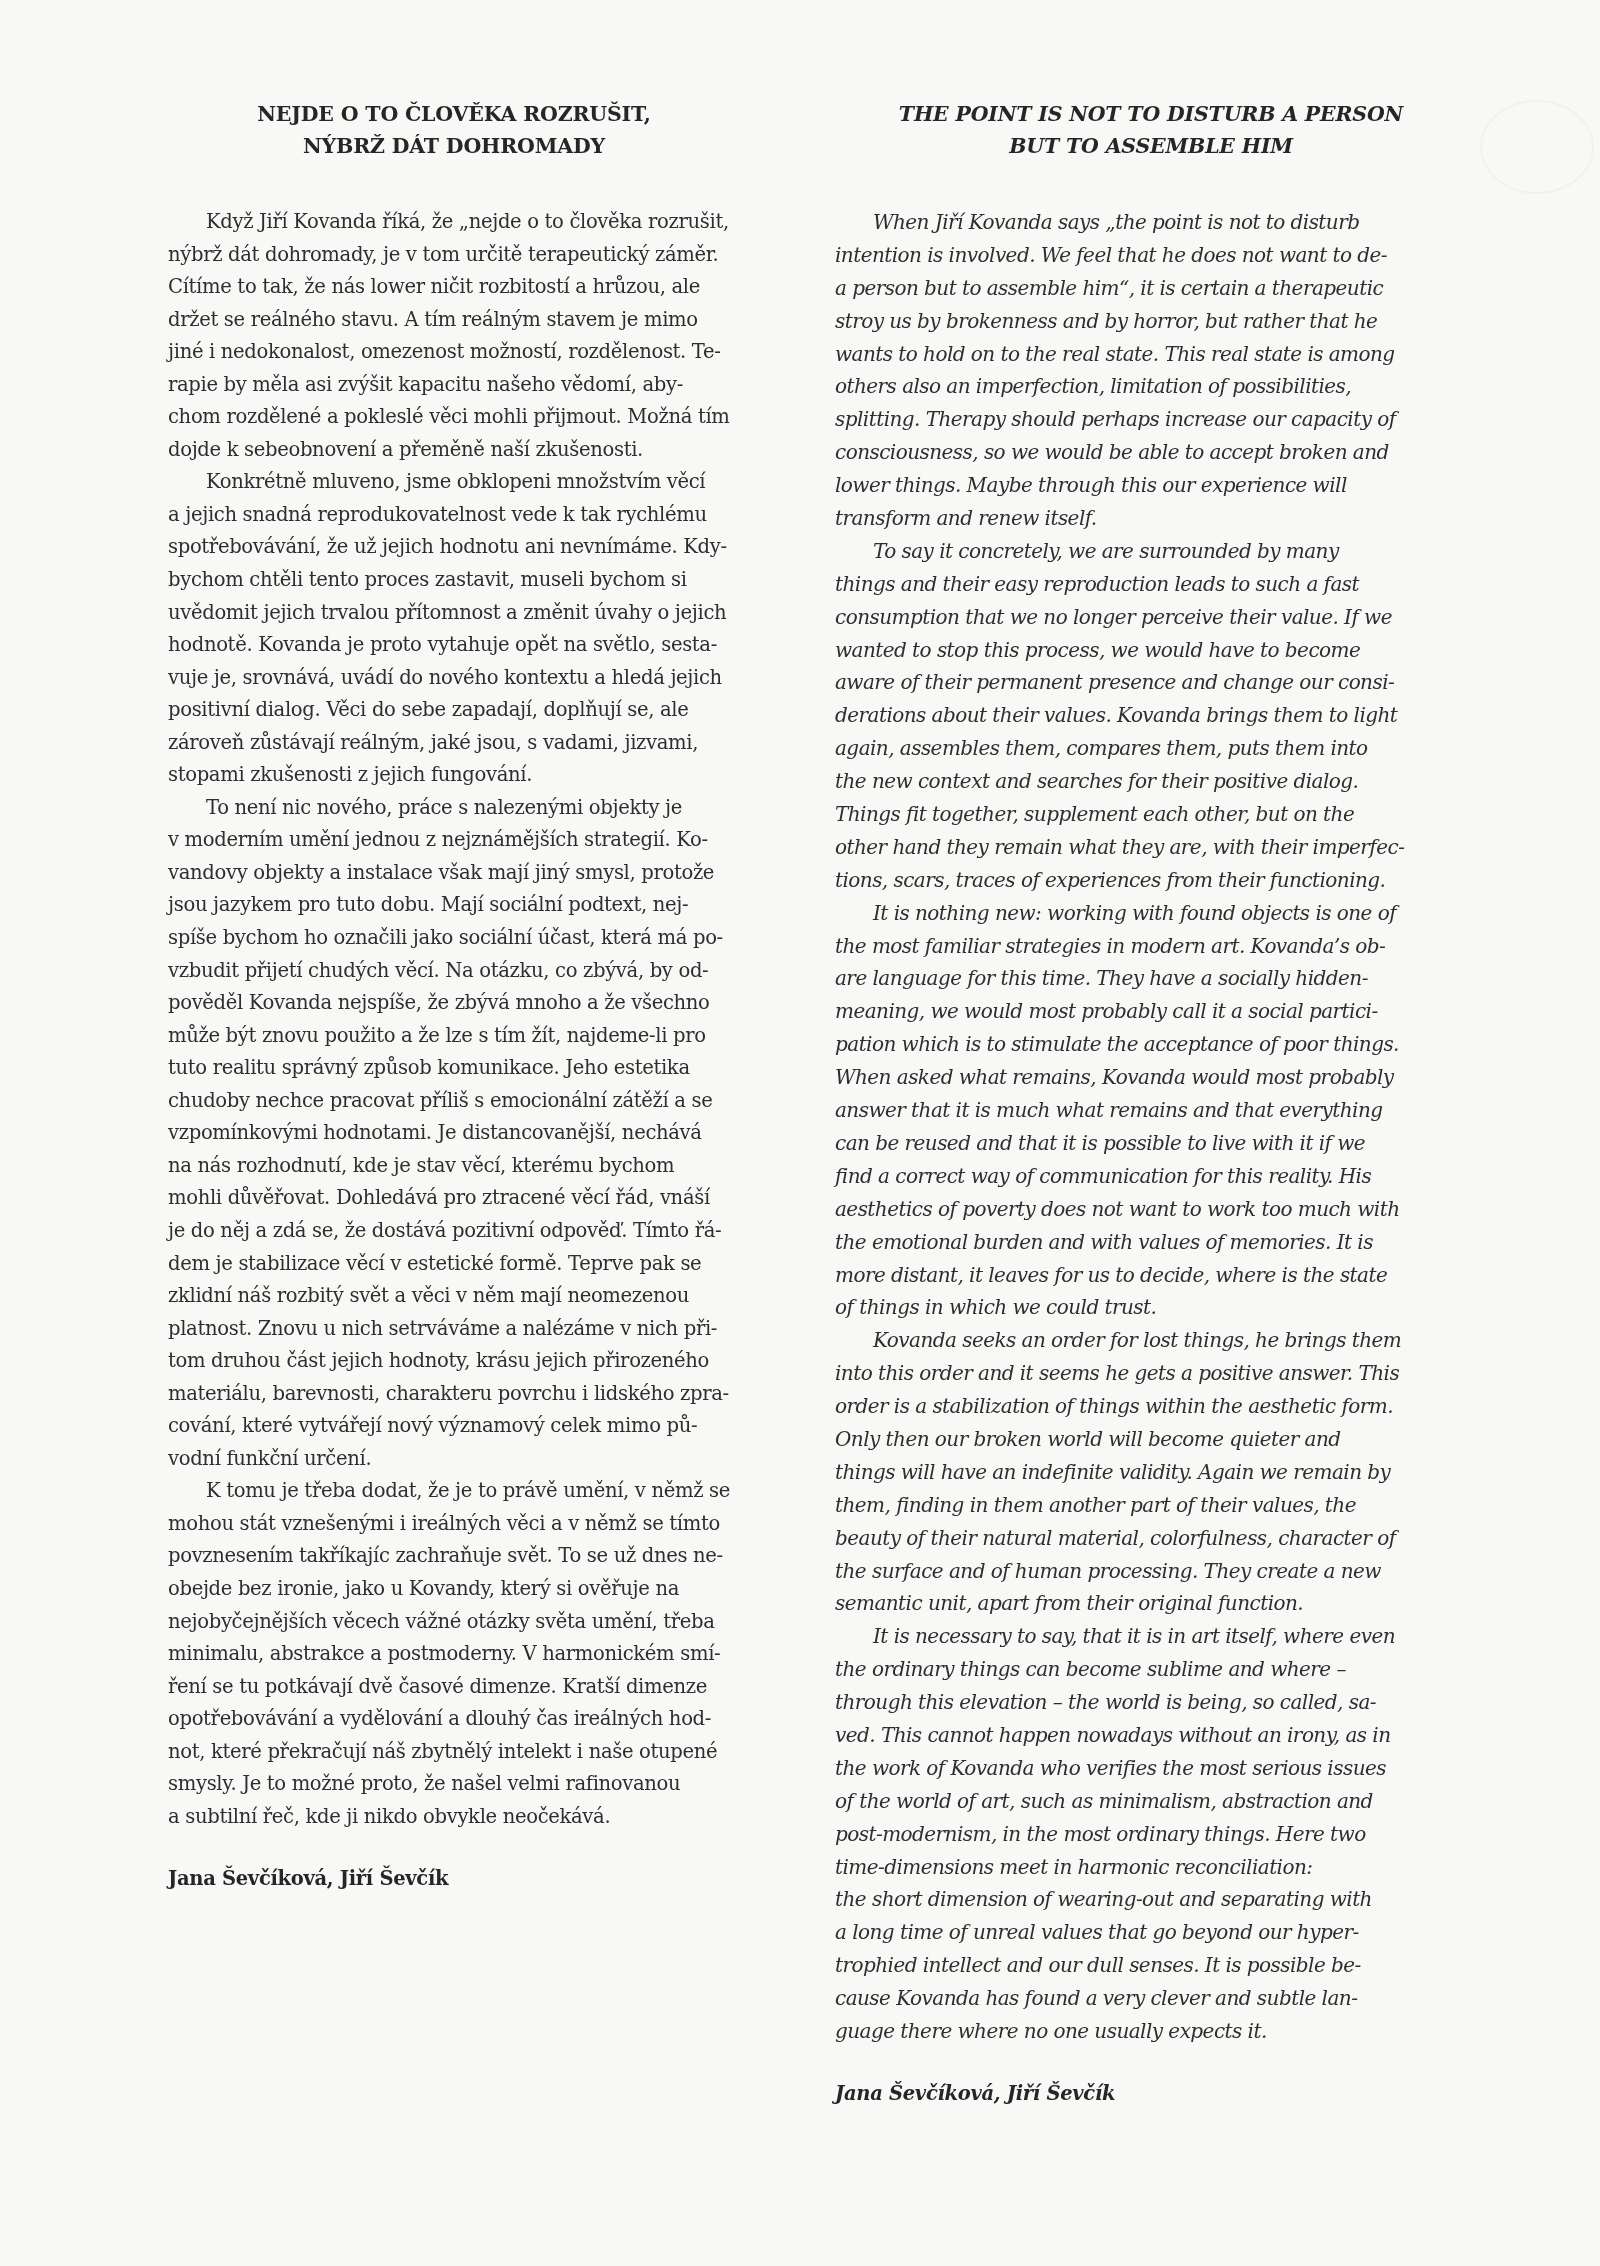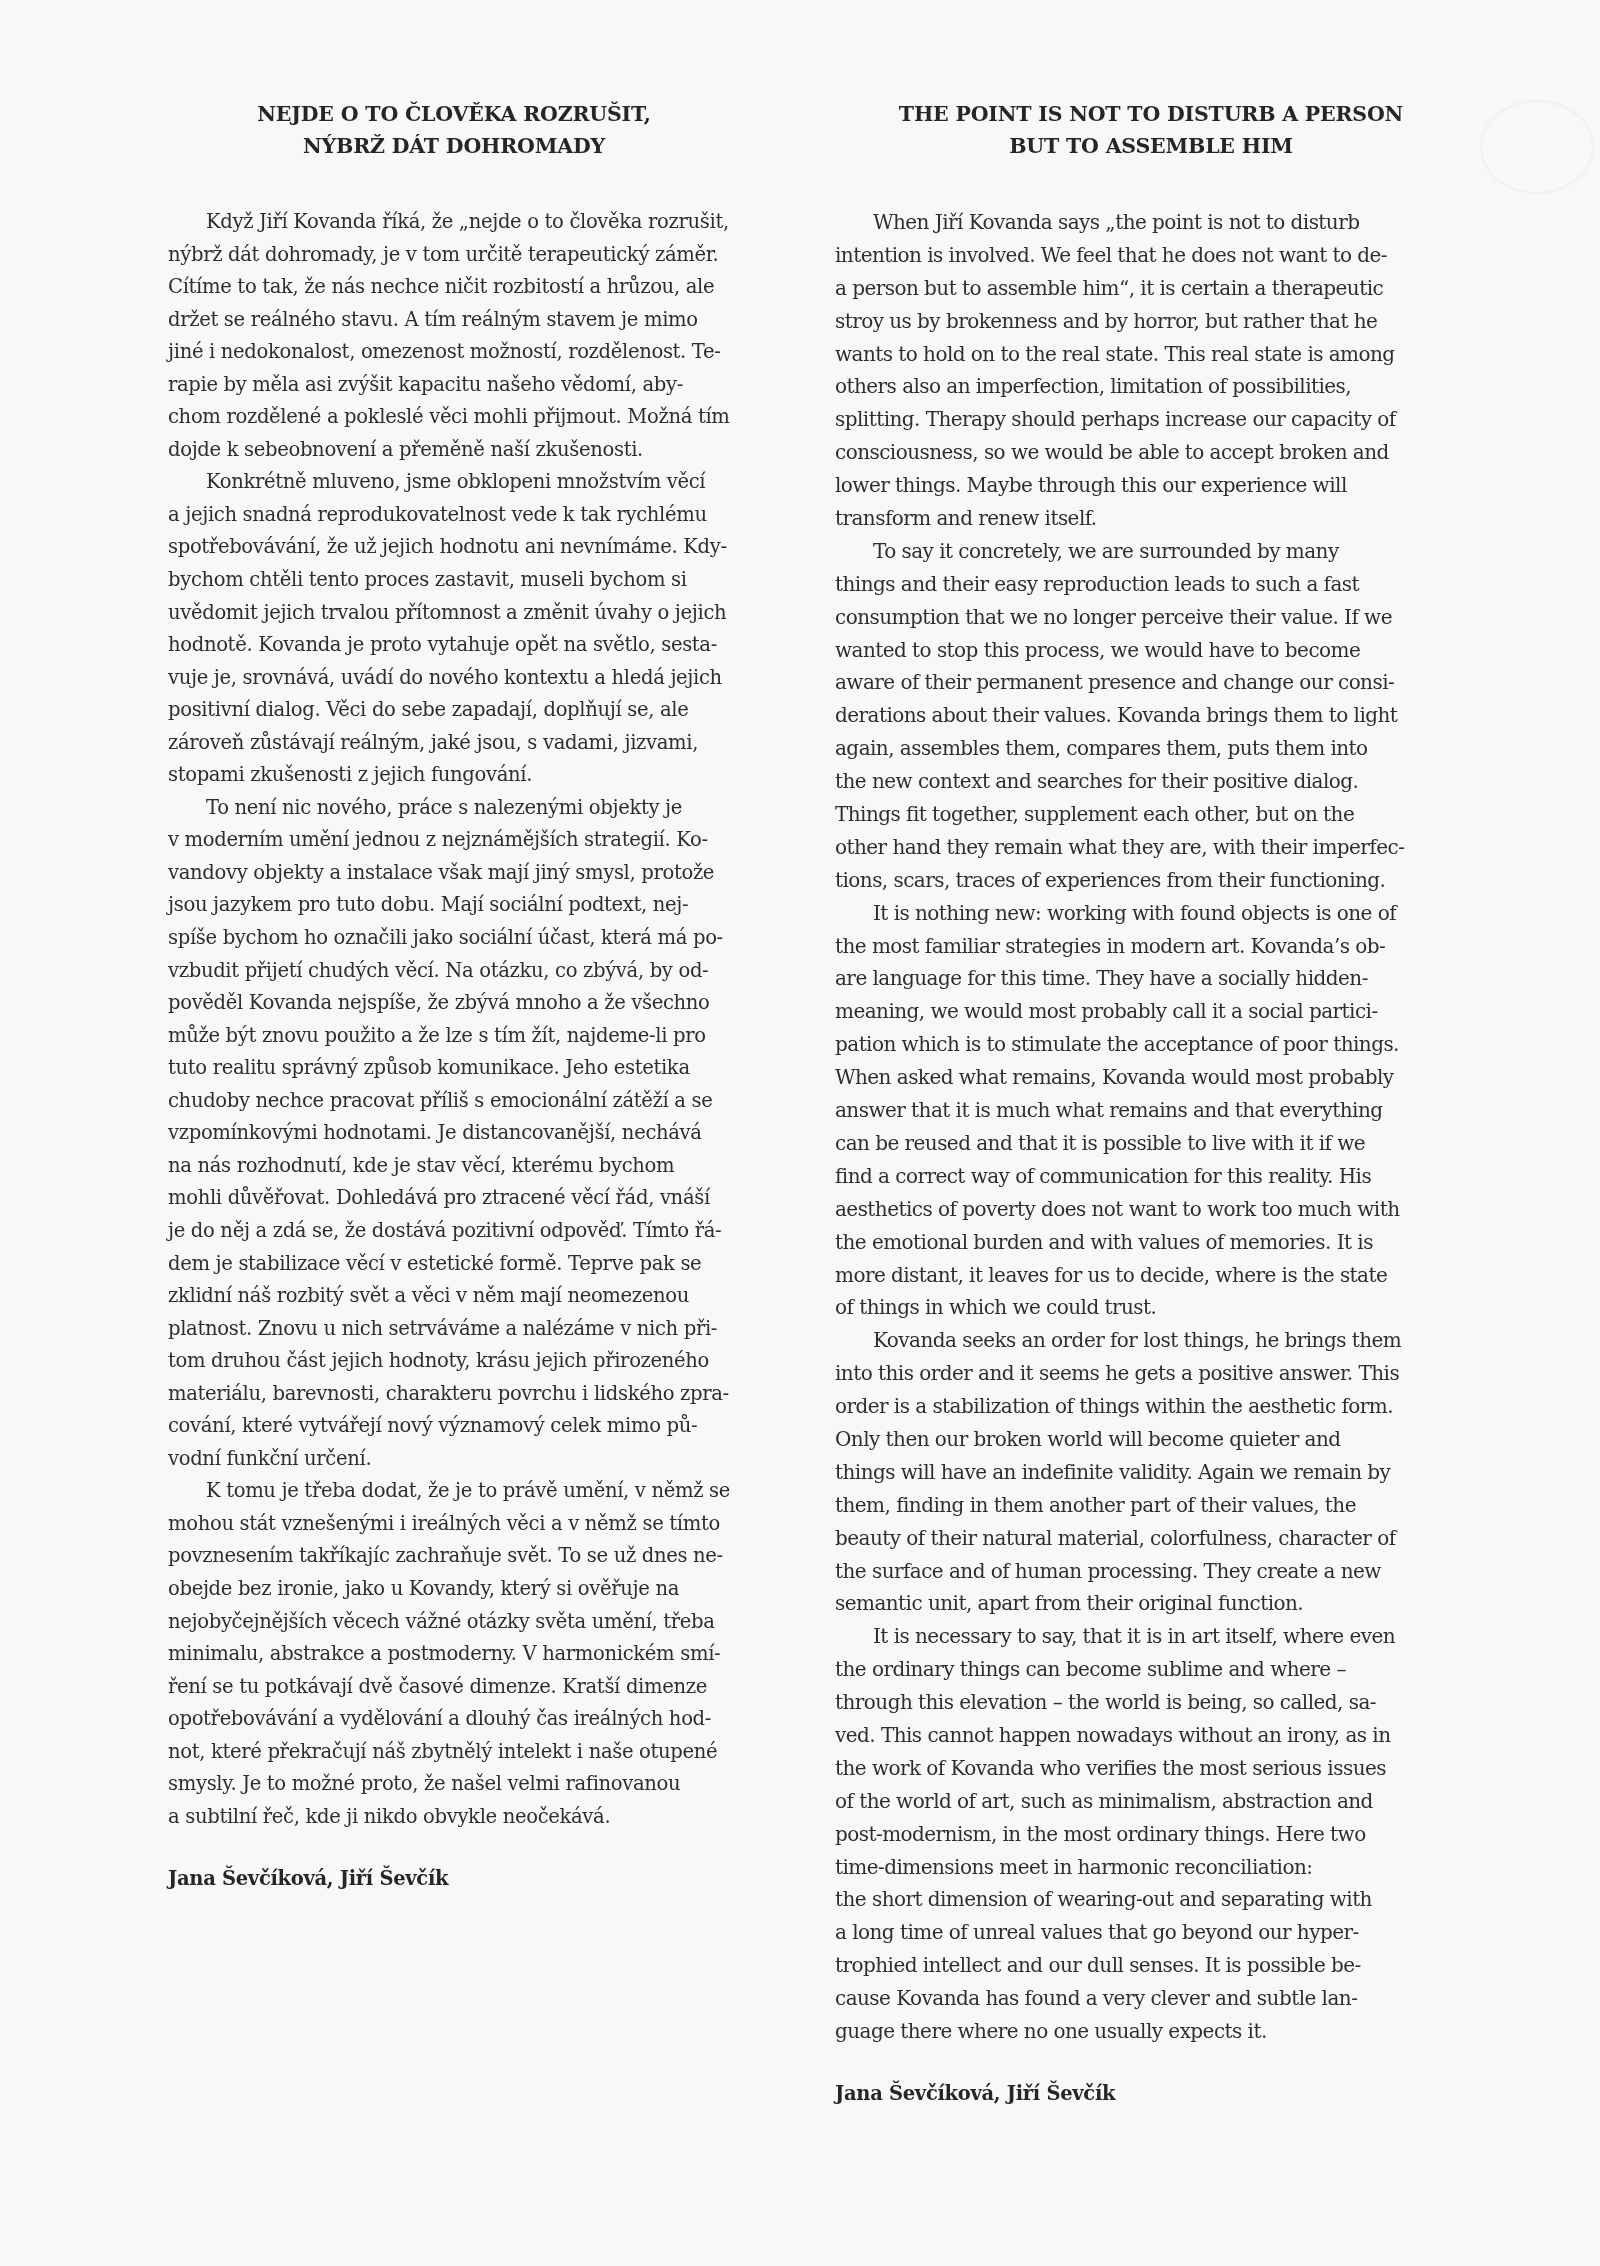--- a/index.html
+++ b/index.html
@@ -19,21 +19,21 @@
     position: absolute;
     left: 0; top: 0;
     width: 1600px; height: 2266px;
     background: #f8f8f7;
   }
   .column {
     position: absolute;
     top: 98px;
   }
   .col-cz { left: 168px; width: 600px; }
-  .col-en { left: 835px; width: 670px; }
+  .col-en { left: 835px; width: 670px; font-style: italic; }
   .heading {
     font-family: "DejaVu Serif", serif;
     font-weight: bold;
     font-size: 20.5px;
     line-height: 32px;
     text-align: center;
     color: #262626;
     margin: 0;
     letter-spacing: -0.2px;
   }
@@ -85,21 +85,21 @@
   <div class="ghost" style="left:1480px;top:100px;width:110px;height:90px;"></div>
 
   <div class="column col-cz">
     <h2 class="heading">
       <span class="heading-line">NEJDE O TO ČLOVĚKA ROZRUŠIT,</span>
       <span class="heading-line">NÝBRŽ DÁT DOHROMADY</span>
     </h2>
     <div class="body-text" id="cz-body">
         <span class="line indent">Když Jiří Kovanda říká, že „nejde o to člověka rozrušit,</span>
         <span class="line">nýbrž dát dohromady, je v tom určitě terapeutický záměr.</span>
-        <span class="line">Cítíme to tak, že nás nechce ničit rozbitostí a hrůzou, ale</span>
+        <span class="line">Cítíme to tak, že nás lower ničit rozbitostí a hrůzou, ale</span>
         <span class="line">držet se reálného stavu. A tím reálným stavem je mimo</span>
         <span class="line">jiné i nedokonalost, omezenost možností, rozdělenost. Te-</span>
         <span class="line">rapie by měla asi zvýšit kapacitu našeho vědomí, aby-</span>
         <span class="line">chom rozdělené a pokleslé věci mohli přijmout. Možná tím</span>
         <span class="line">dojde k sebeobnovení a přeměně naší zkušenosti.</span>
         <span class="line indent">Konkrétně mluveno, jsme obklopeni množstvím věcí</span>
         <span class="line">a jejich snadná reprodukovatelnost vede k tak rychlému</span>
         <span class="line">spotřebovávání, že už jejich hodnotu ani nevnímáme. Kdy-</span>
         <span class="line">bychom chtěli tento proces zastavit, museli bychom si</span>
         <span class="line">uvědomit jejich trvalou přítomnost a změnit úvahy o jejich</span>

